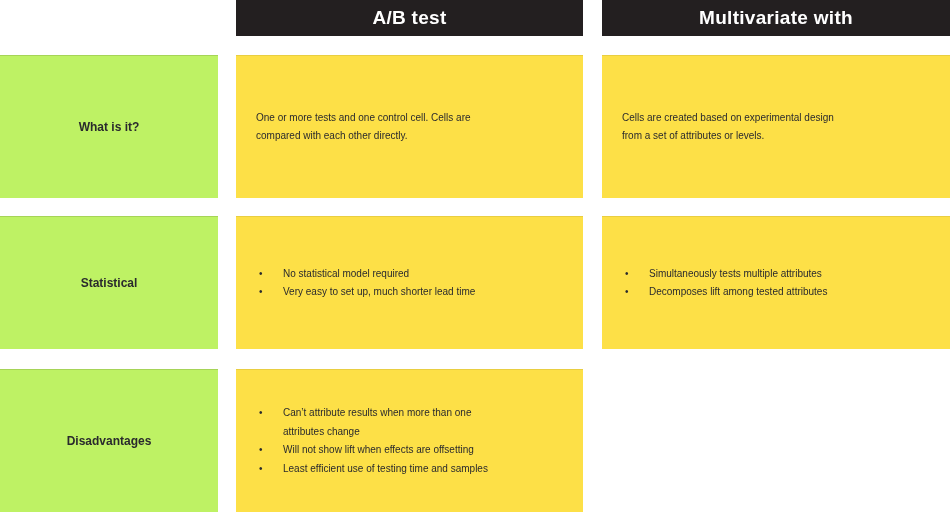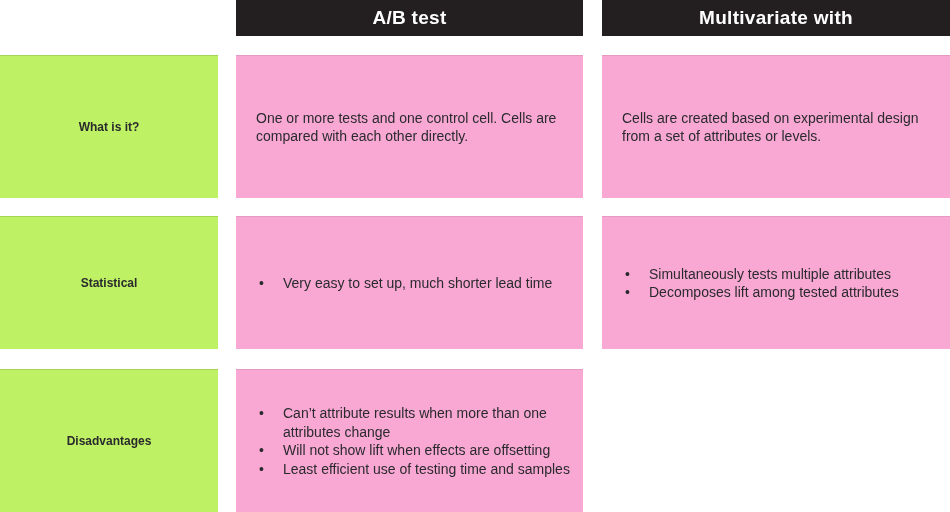--- a/index.html
+++ b/index.html
@@ -43,26 +43,26 @@
   .label-cell {
     background: #bef264;
     border-top: 1px solid rgba(0,0,0,0.12);
     display: flex;
     align-items: center;
     justify-content: center;
     font-size: 12px;
     font-weight: bold;
   }
   .body-cell {
-    background: #f9a8d4;
+    background: #fde047;
     border-top: 1px solid rgba(0,0,0,0.08);
     display: flex;
     flex-direction: column;
     justify-content: center;
-    font-size: 14px;
+    font-size: 10px;
     line-height: 18.5px;
   }
   .body-cell p.cell-text {
     margin: 0;
     padding-left: 20px;
     padding-right: 6px;
     white-space: pre;
   }
   .body-cell ul.bullet-list {
     margin: 0;
@@ -94,20 +94,21 @@
 compared with each other directly.</p>
   </div>
   <div class="cell col-mv row1 body-cell">
     <p class="cell-text">Cells are created based on experimental design
 from a set of attributes or levels.</p>
   </div>
 
   <div class="cell col-label row2 label-cell">Statistical</div>
   <div class="cell col-ab row2 body-cell">
     <ul class="bullet-list">
+        <li>No statistical model required</li>
         <li>Very easy to set up, much shorter lead time</li>
       </ul>
   </div>
   <div class="cell col-mv row2 body-cell">
     <ul class="bullet-list">
         <li>Simultaneously tests multiple attributes</li>
         <li>Decomposes lift among tested attributes</li>
       </ul>
   </div>
 

